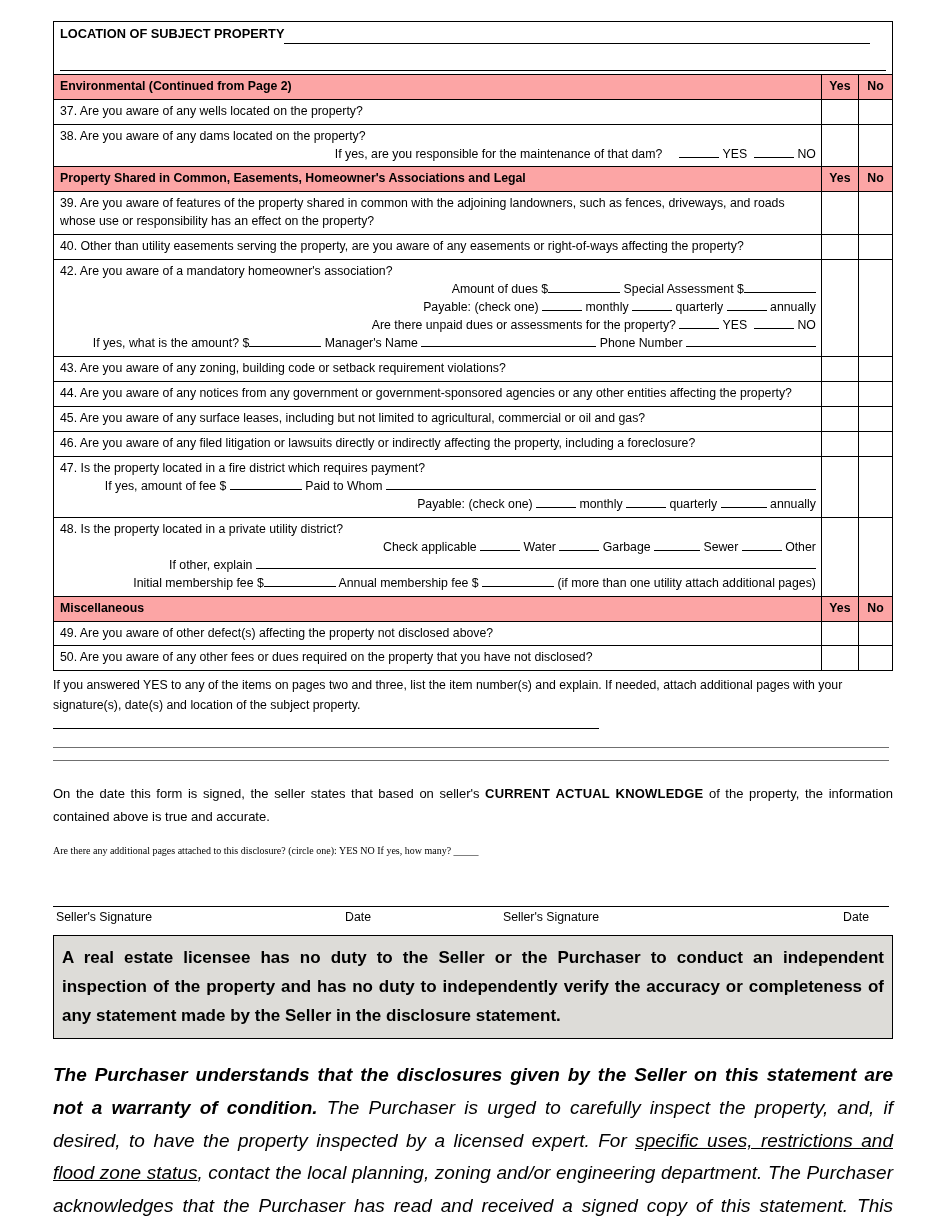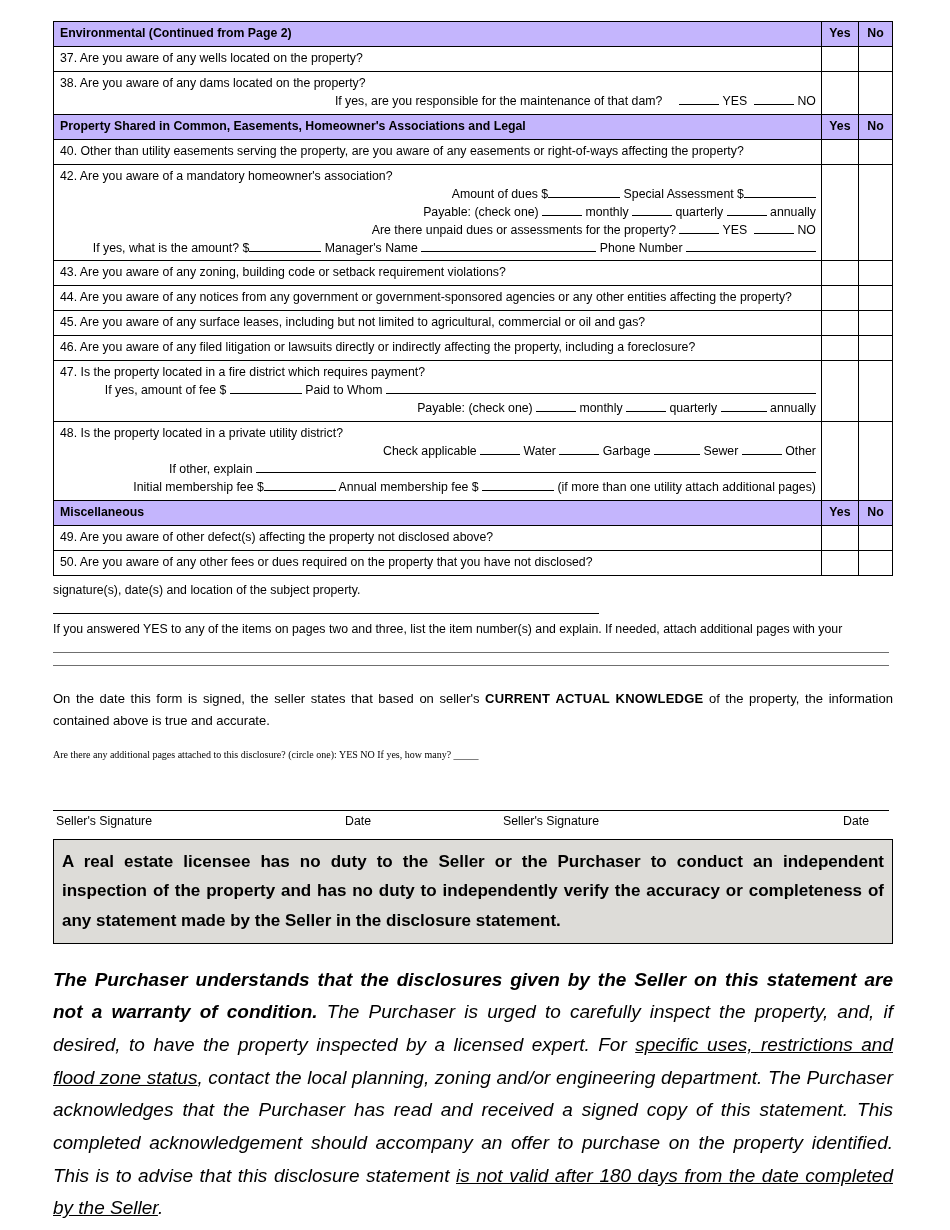--- a/index.html
+++ b/index.html
@@ -36,21 +36,21 @@
     padding: 3px 5px 3px 6px;
   }
   .col-q   { width: 767px; }
   .col-yes { width: 37px; }
   .col-no  { width: 34px; }
 
   td.yn {
     padding: 0;
   }
   tr.section-head td {
-    background: #c4b5fd;
+    background: #fca5a5;
     font-weight: bold;
     border: 1.6px solid #000;
   }
   tr.section-head td.yn {
     text-align: center;
     font-weight: bold;
     font-size: 12.3px;
     padding: 3px 0;
     vertical-align: middle;
   }
@@ -162,20 +162,26 @@
 <div class="page">
 
   <table class="form">
     <colgroup>
       <col class="col-q">
         <col class="col-yes">
         <col class="col-no">
     </colgroup>
     <tbody>
 
+      <tr>
+        <td class="location" colspan="3">
+          <div class="loc-line1"><span>LOCATION OF SUBJECT PROPERTY</span><span class="loc-rule" style="width:586px"></span></div>
+          <span class="loc-rule-full"></span>
+        </td>
+      </tr>
 
       <tr class="section-head">
         <td>Environmental (Continued from Page 2)</td>
         <td class="yn">Yes</td>
         <td class="yn">No</td>
       </tr>
 
       <tr>
         <td>
           <span>37.</span>
@@ -194,20 +200,28 @@
         <td class="yn"></td>
         <td class="yn"></td>
       </tr>
 
       <tr class="section-head">
         <td>Property Shared in Common, Easements, Homeowner's Associations and Legal</td>
         <td class="yn">Yes</td>
         <td class="yn">No</td>
       </tr>
 
+      <tr>
+        <td>
+          <span>39.</span>
+          <span>Are you aware of features of the property shared in common with the adjoining landowners, such as fences, driveways, and roads whose use or responsibility has an effect on the property?</span>
+        </td>
+        <td class="yn"></td>
+        <td class="yn"></td>
+      </tr>
 
       <tr>
         <td>
           <span>40.</span>
           <span>Other than utility easements serving the property, are you aware of any easements or right-of-ways affecting the property?</span>
         </td>
         <td class="yn"></td>
         <td class="yn"></td>
       </tr>
 
@@ -305,22 +319,22 @@
           <span>Are you aware of any other fees or dues required on the property that you have not disclosed?</span>
         </td>
         <td class="yn"></td>
         <td class="yn"></td>
       </tr>
 
     </tbody>
   </table>
 
   <div class="explain-block">
+    <div>If you answered YES to any of the items on pages two and three, list the item number(s) and explain.  If needed, attach additional pages with your</div>
     <div><span>signature(s), date(s) and location of the subject property.</span><span class="blank b560" style="width:546px"></span></div>
-    <div>If you answered YES to any of the items on pages two and three, list the item number(s) and explain.  If needed, attach additional pages with your</div>
     <span class="wide-rule"></span>
     <span class="wide-rule"></span>
   </div>
 
   <div class="spacer-22"></div>
 
   <div class="statement"><span>On the date this form is signed, the seller states that based on seller's </span><b>CURRENT  ACTUAL  KNOWLEDGE</b><span> of the property, the information contained above is true and accurate.</span></div>
 
   <div class="spacer-14"></div>
 

